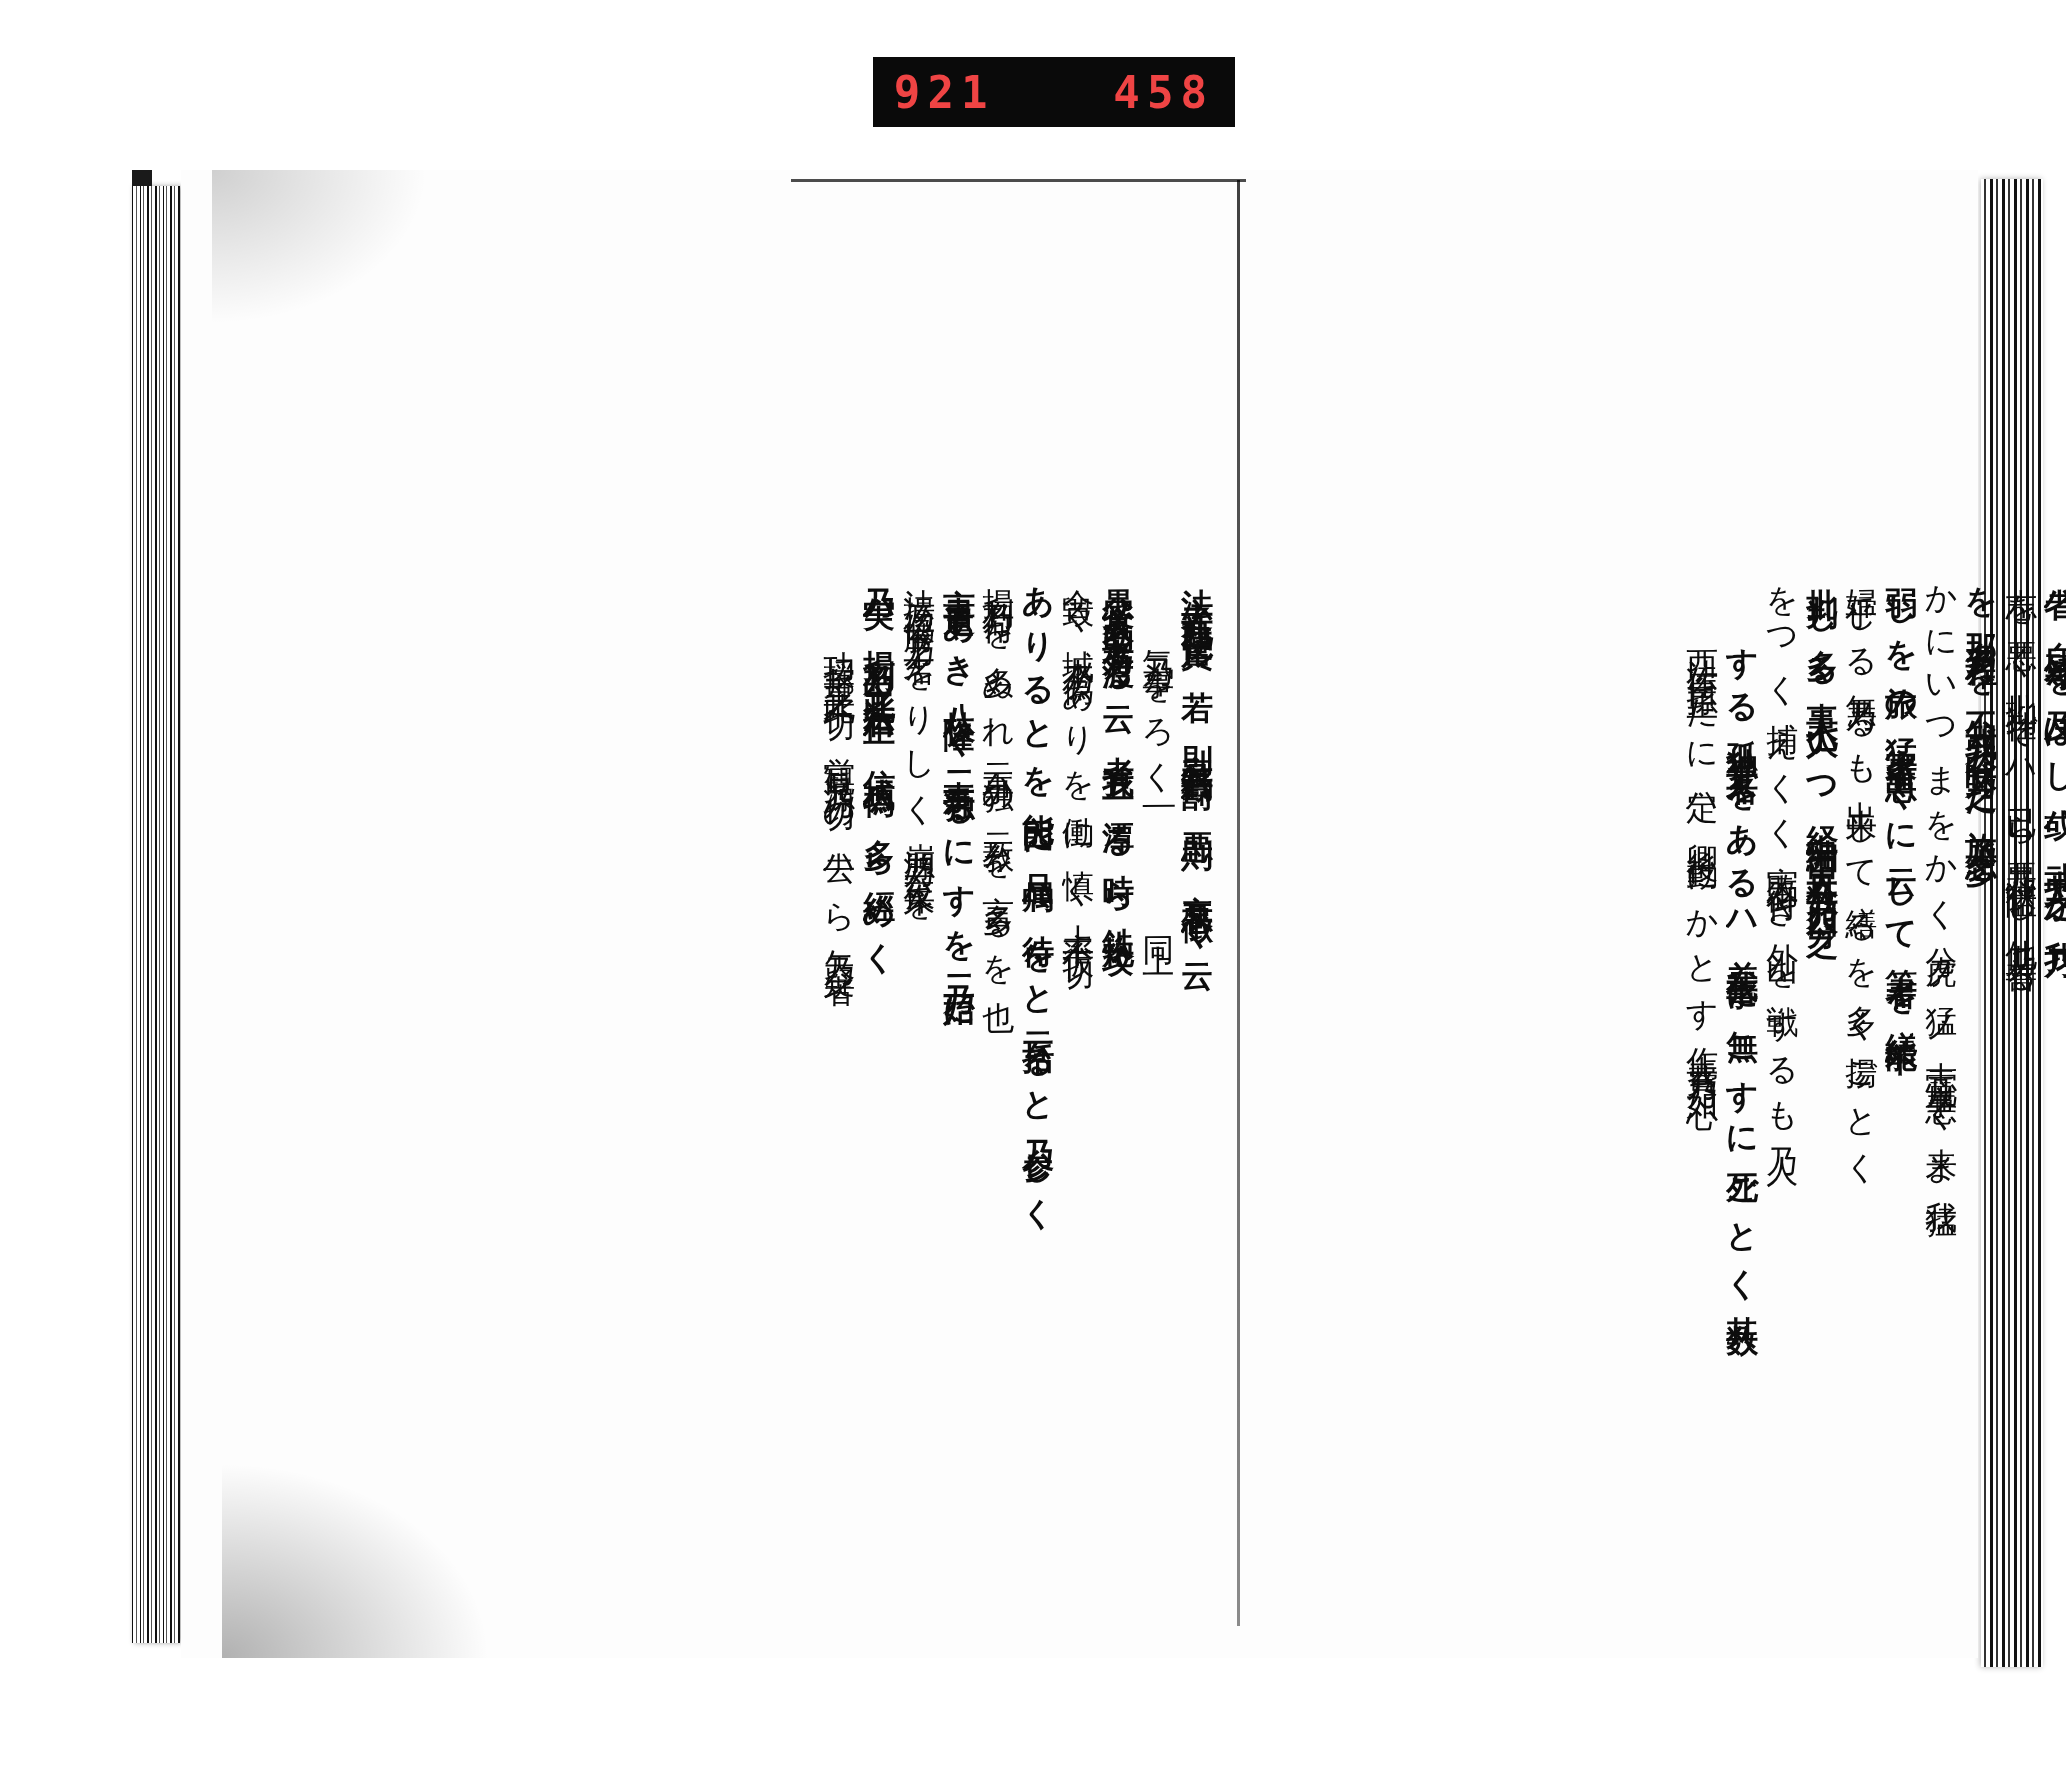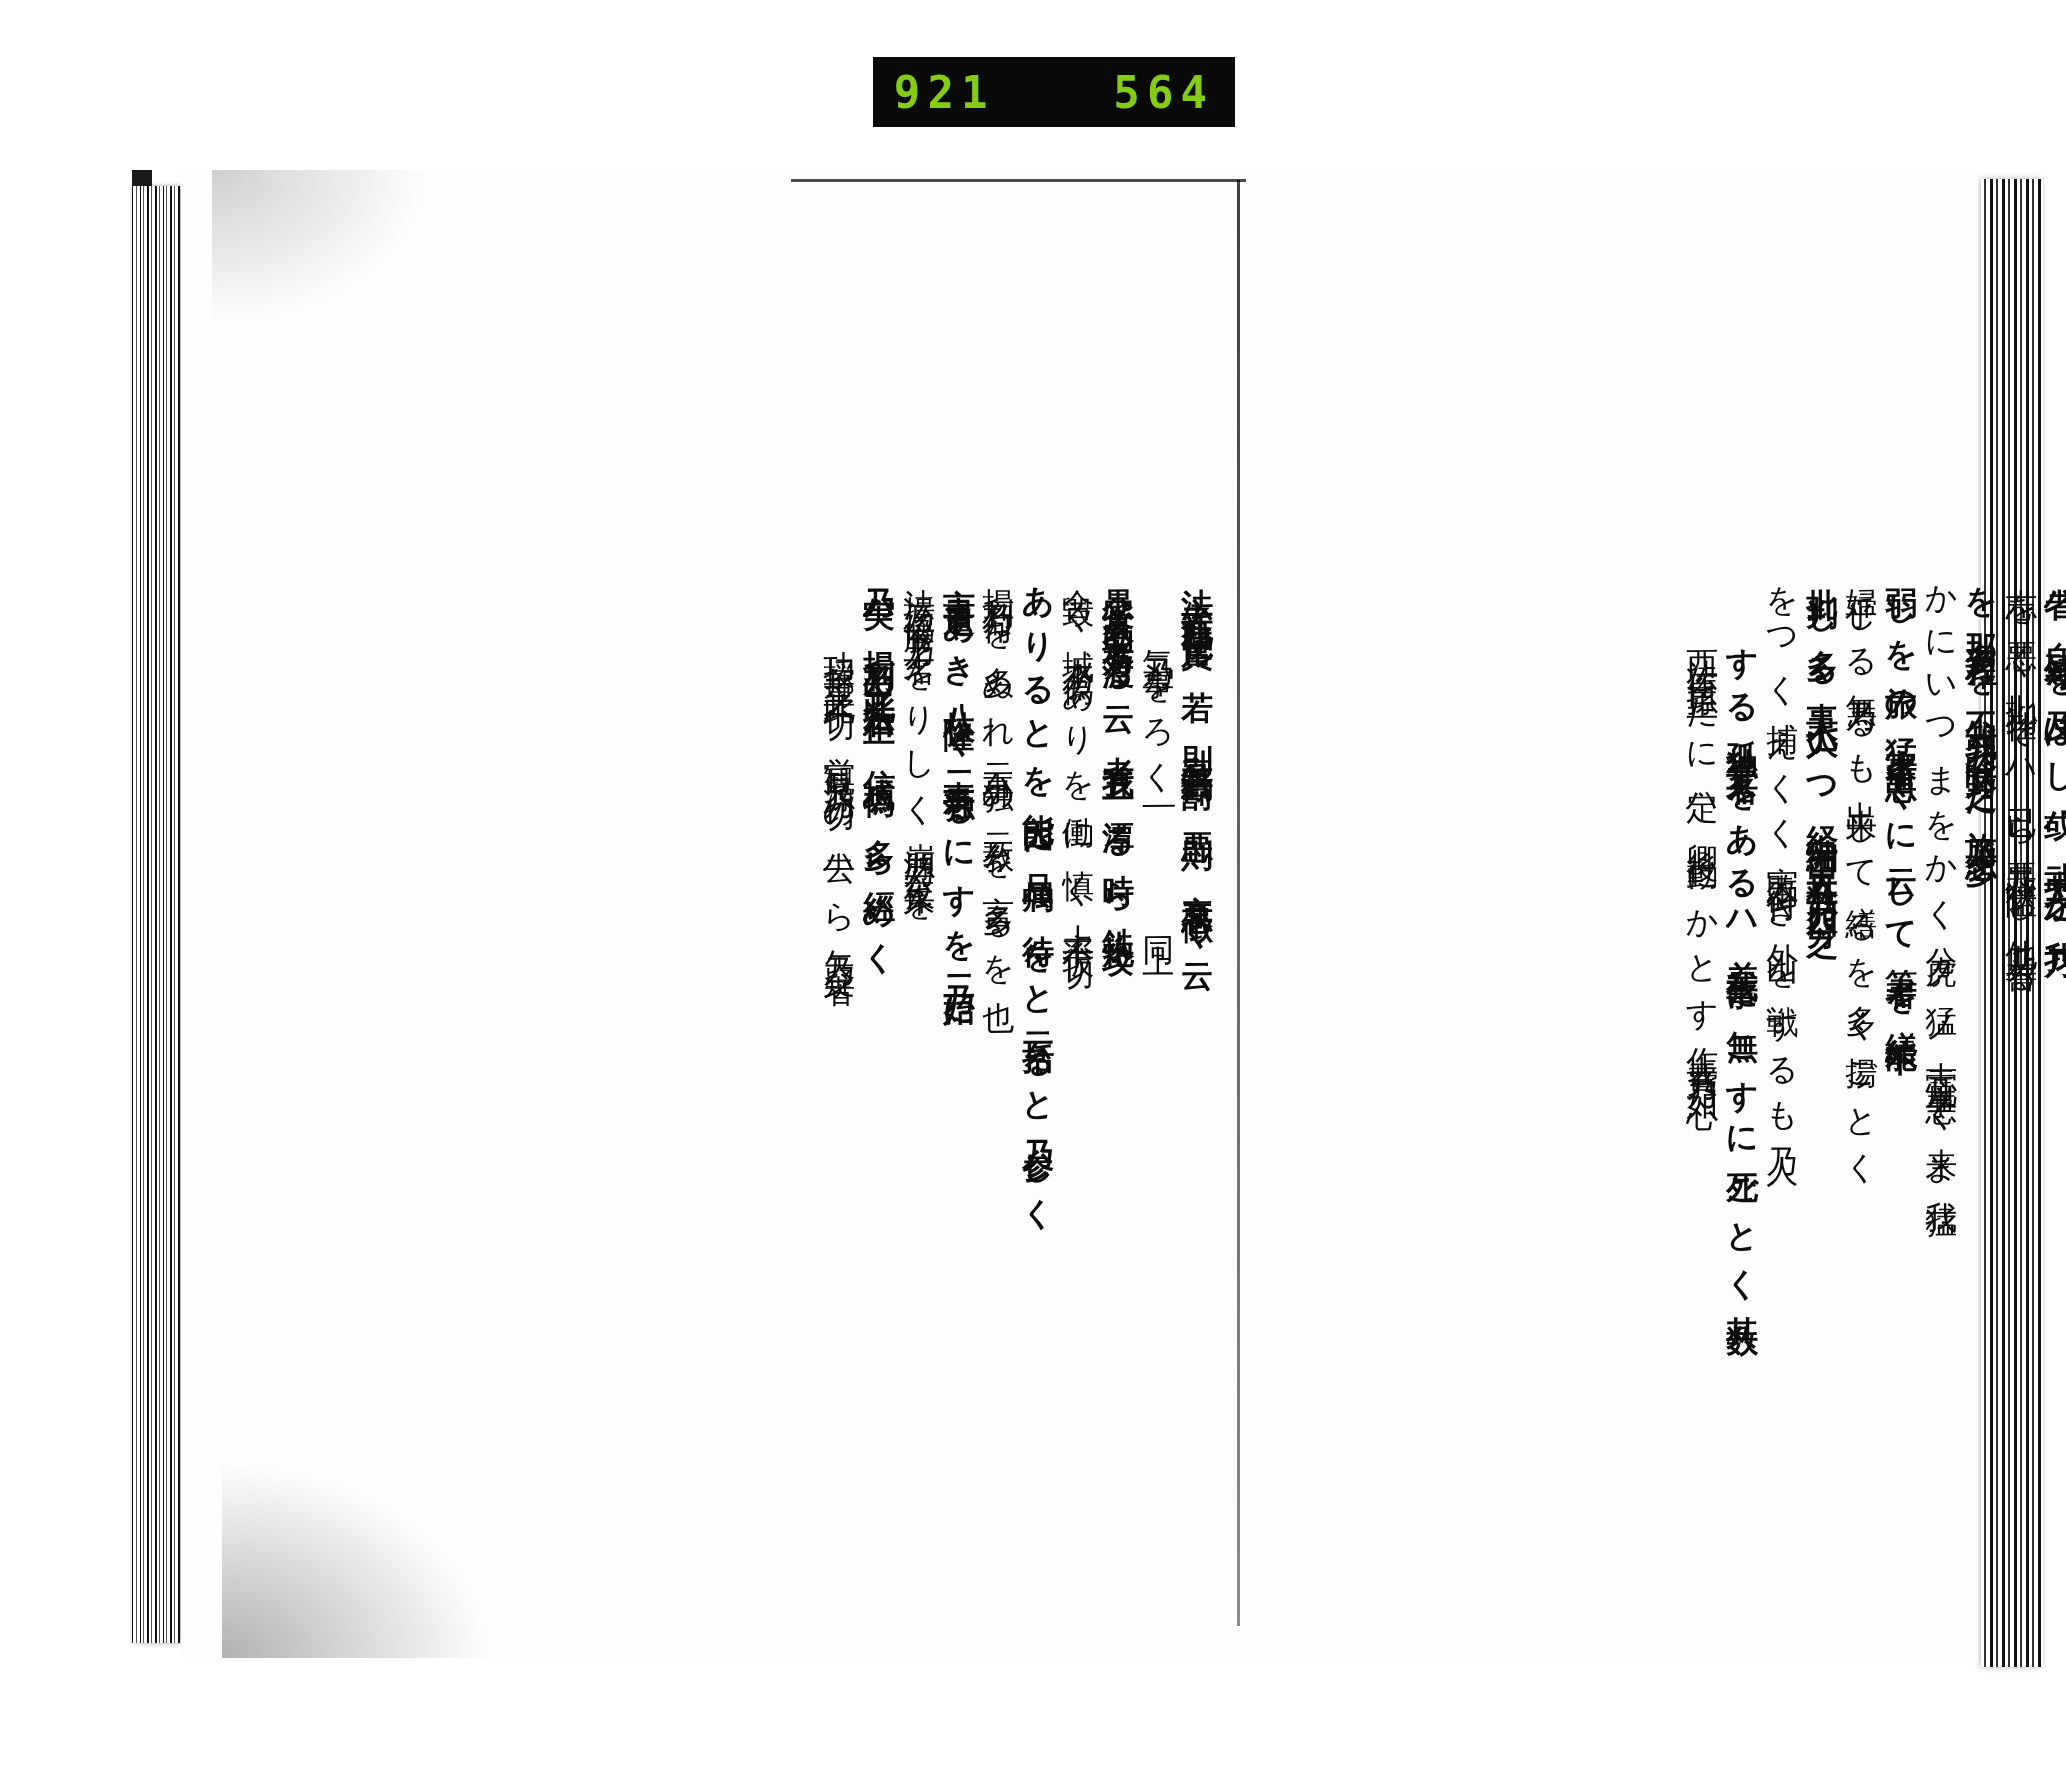--- a/index.html
+++ b/index.html
@@ -23,21 +23,21 @@
     width: 362px;
     height: 70px;
     background: #0a0a0a;
     display: flex;
     align-items: center;
     justify-content: space-between;
     padding: 0 20.7px;
     box-sizing: border-box;
   }
   .film-header .seg {
-    color: #84cc16;
+    color: #ef4444;
     font-family: "DejaVu Sans Mono", monospace;
     font-size: 44px;
     font-weight: bold;
     letter-spacing: 7.2px;
   }
 
   
   .scan {
     position: absolute;
     left: 0;
@@ -181,21 +181,21 @@
   .vcol:nth-child(odd)  { font-weight: 600; }
   .vcol:nth-child(even) { font-weight: 500; }
 </style>
 </head>
 <body>
 
 <div class="scan">
 
   <div class="film-header">
     <span class="seg">921</span>
-    <span class="seg">564</span>
+    <span class="seg">458</span>
   </div>
 
   <div class="book">
 
     <div class="edge-left"></div>
     <div class="edge-right"></div>
 
     <div class="paper">
 
       <div class="gutter-top"></div>

